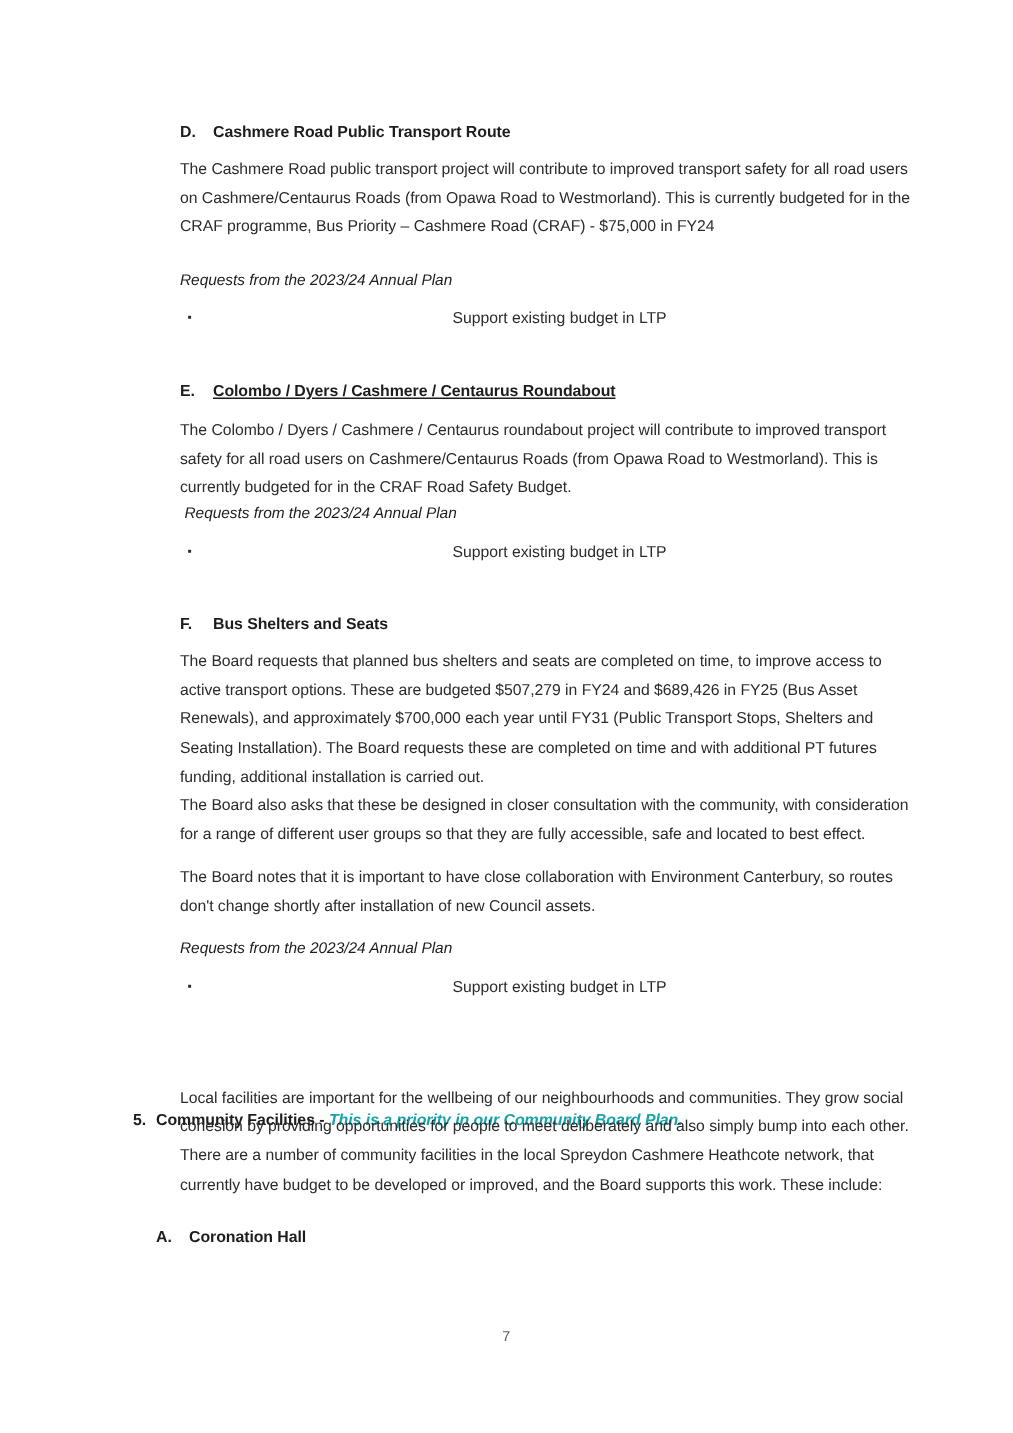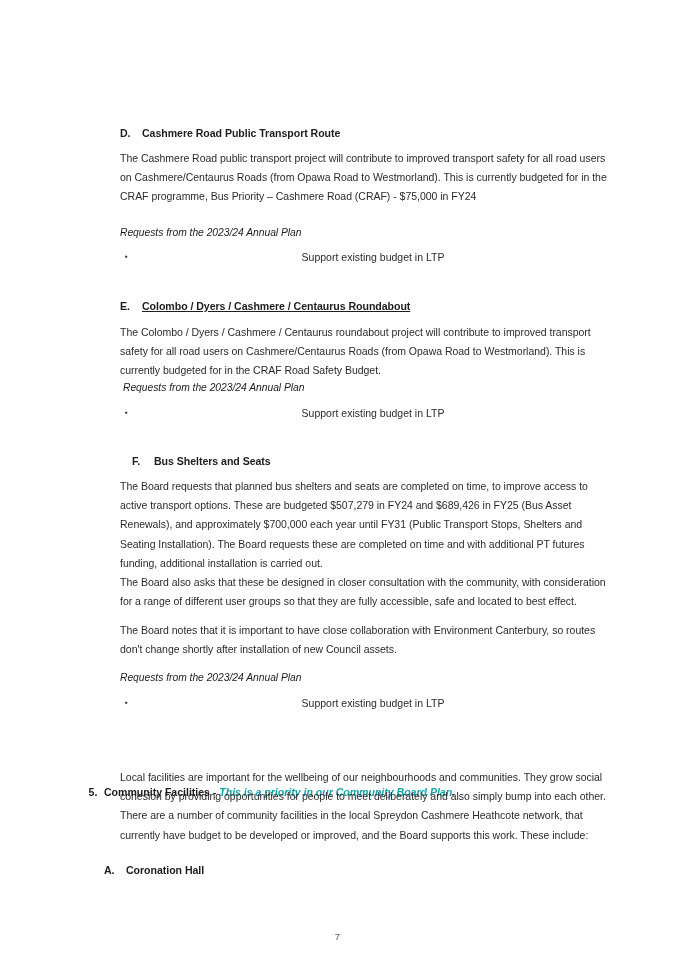--- a/index.html
+++ b/index.html
@@ -14,21 +14,20 @@
     position: relative;
     font-family: "Liberation Sans", sans-serif;
     color: #2b2b2b;
     overflow: hidden;
   }
 
   .page {
     position: absolute;
     inset: 0;
     background: #ffffff;
-    margin-top: 45px;
   }
 
   .content {
     position: absolute;
     left: 0;
     top: 0;
     width: 675px;
   }
 
   
@@ -147,21 +146,21 @@
 
     <div class="para" style="top:278px;">The Colombo / Dyers / Cashmere / Centaurus roundabout project will contribute to improved transport safety for all road users on Cashmere/Centaurus Roads (from Opawa Road to Westmorland).  This is currently budgeted for in the CRAF Road Safety Budget.</div>
 
     <div class="requests-heading indented" style="top:337px;">Requests from the 2023/24 Annual Plan</div>
 
     <div class="bullet-row" style="top:359px;">
       <span class="bullet-mark">▪</span>
       <span class="bullet-text">Support existing budget in LTP</span>
     </div>
 
-    <div class="lettered-heading" style="left:132px; top:410px;">
+    <div class="lettered-heading" style="left:120px; top:410px;">
       <span class="lh-letter">F.</span><span>Bus Shelters and Seats</span>
     </div>
 
     <div class="para" style="top:432px;">The Board requests that planned bus shelters and seats are completed on time, to improve access to active transport options.  These are budgeted $507,279 in FY24 and $689,426 in FY25 (Bus Asset Renewals), and approximately $700,000 each year until FY31 (Public Transport Stops, Shelters and Seating Installation).  The Board requests these are completed on time and with additional PT futures funding, additional installation is carried out.</div>
 
     <div class="para" style="top:528px;">The Board also asks that these be designed in closer consultation with the community, with consideration for a range of different user groups so that they are fully accessible, safe and located to best effect.</div>
 
     <div class="para" style="top:576px;">The Board notes that it is important to have close collaboration with Environment Canterbury, so routes don't change shortly after installation of new Council assets.</div>
 
     <div class="requests-heading" style="top:627px;">Requests from the 2023/24 Annual Plan</div>

